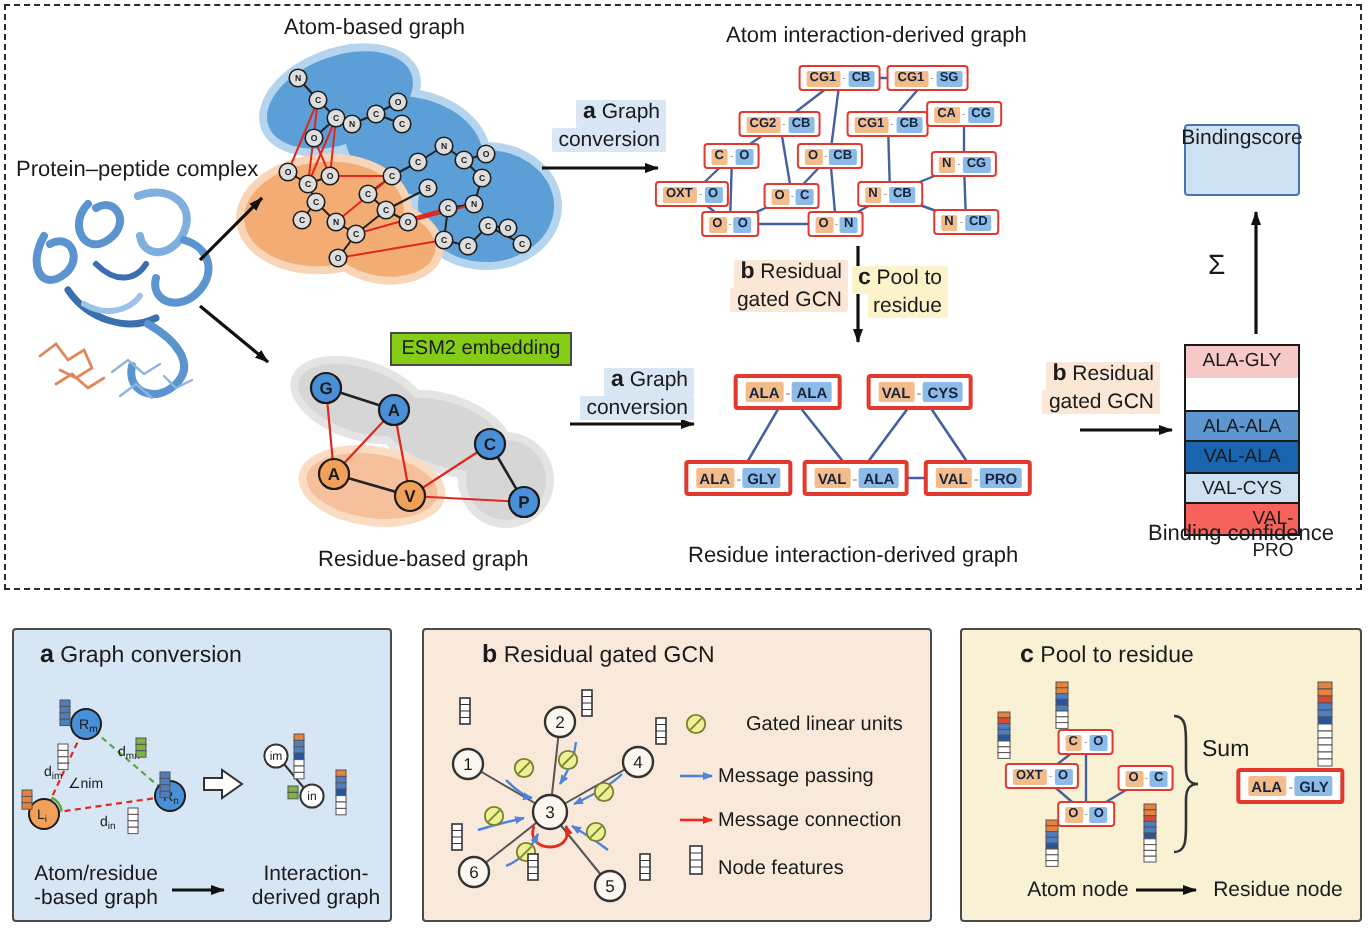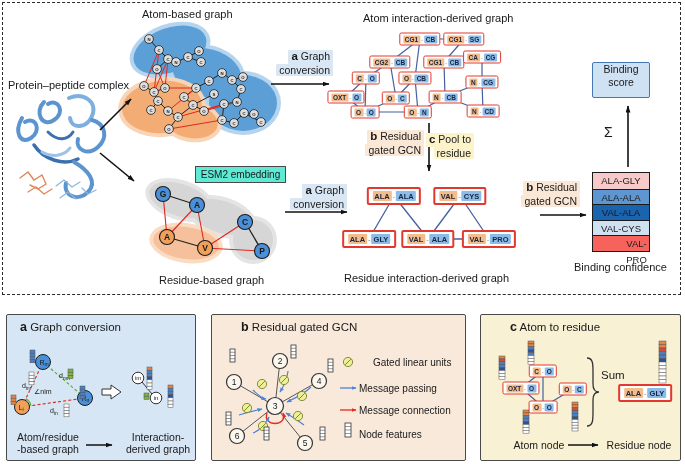--- a/index.html
+++ b/index.html
@@ -13,24 +13,24 @@
 #art{position:absolute;left:0;top:0;width:685px;height:464px}
 #art text{font-family:"Liberation Sans",sans-serif;fill:#1a1a1a}
 #labels{position:absolute;left:0;top:0;width:685px;height:464px}
 .lbl{position:absolute;font-size:11px;white-space:nowrap}
 .step{position:absolute;font-size:10.5px;line-height:1.2;text-align:right;white-space:nowrap}
 .step b{font-size:11.5px}
 .chip{display:inline-block;padding:0 3px;border-radius:1px}
 .bg-blue{background:#d9e7f5}
 .bg-peach{background:#fbe7d6}
 .bg-yellow{background:#fcf3cb}
-.esm{position:absolute;left:195px;top:166px;width:91px;height:17px;border:1px solid #4a4a4a;background:#5eead4;
+.esm{position:absolute;left:195px;top:166px;width:91px;height:17px;border:1px solid #4a4a4a;background:#84cc16;
      font-size:10px;display:flex;align-items:center;justify-content:center;white-space:nowrap}
 .score-box{position:absolute;left:592px;top:62px;width:58px;height:36px;background:#cfe2f4;border:1.5px solid #4878b4;
-     border-radius:2px;font-size:10.5px;text-align:center;display:flex;flex-direction:column;justify-content:flex-start;line-height:1.25}
+     border-radius:2px;font-size:10.5px;text-align:center;display:flex;flex-direction:row;justify-content:center;line-height:1.25}
 .sigma{position:absolute;left:604px;top:124px;font-size:14px}
 #stack{position:absolute;left:592px;top:172px;width:58px;border:1px solid #1a1a1a;background:#fff}
 .stack-row{height:15.6px;line-height:15.6px;text-align:center;font-size:9.5px;border-top:1px solid #1a1a1a}
 .stack-row:first-child{border-top:none}
 .pairbox{position:absolute;transform:translate(-50%,-50%);background:#fff;border:1.4px solid #e2382e;border-radius:2px;
      display:flex;align-items:center;padding:1.5px 2.5px;gap:1px;white-space:nowrap}
 .pairbox .tok{font-weight:bold;padding:0.5px 2px;border-radius:1px;color:#15243f}
 .pairbox.small{font-size:6.5px}
 .pairbox.small .sep{font-size:5px}
 .pairbox.large{font-size:7.5px;border-width:2px;padding:2px 3.5px}
@@ -669,33 +669,33 @@
       <span class="chip bg-peach">gated GCN</span>
     </div>
 
     <div class="score-box">
       <span>Binding</span>
       <span>score</span>
     </div>
     <div class="sigma">Σ</div>
     <div id="stack">
         <div class="stack-row" style="background: rgb(247, 201, 201);">ALA-GLY</div>
-        <div class="stack-row" style="background: rgb(93, 150, 208);">ALA-ALA</div>
+        <div class="stack-row" style="background: rgb(93, 150, 208); margin-top: 16px;">ALA-ALA</div>
         <div class="stack-row" style="background: rgb(26, 99, 174);">VAL-ALA</div>
         <div class="stack-row" style="background: rgb(207, 224, 241);">VAL-CYS</div>
         <div class="stack-row" style="background: rgb(246, 99, 92); padding-left: 31px;">VAL-PRO</div>
       </div>
     <div class="lbl" style="left:574px;top:261px">Binding confidence</div>
 
     <div class="panel-title" style="left:20px;top:320px">
       <b>a</b> <span>Graph conversion</span></div>
     <div class="panel-title" style="left:241px;top:320px">
       <b>b</b> <span>Residual gated GCN</span></div>
     <div class="panel-title" style="left:510px;top:320px">
-      <b>c</b> <span>Atom to residue</span></div>
+      <b>c</b> <span>Pool to residue</span></div>
 
     <div class="cap" style="left:14px;top:431px;width:68px">
       <span>Atom/residue</span><br><span>-based graph</span></div>
     <div class="cap" style="left:122px;top:431px;width:72px">
       <span>Interaction-</span><br><span>derived graph</span></div>
 
     <div class="legend-label" style="left:373px;top:357px">Gated linear units</div>
     <div class="legend-label" style="left:359px;top:383px">Message passing</div>
     <div class="legend-label" style="left:359px;top:405px">Message connection</div>
     <div class="legend-label" style="left:359px;top:429px">Node features</div>

